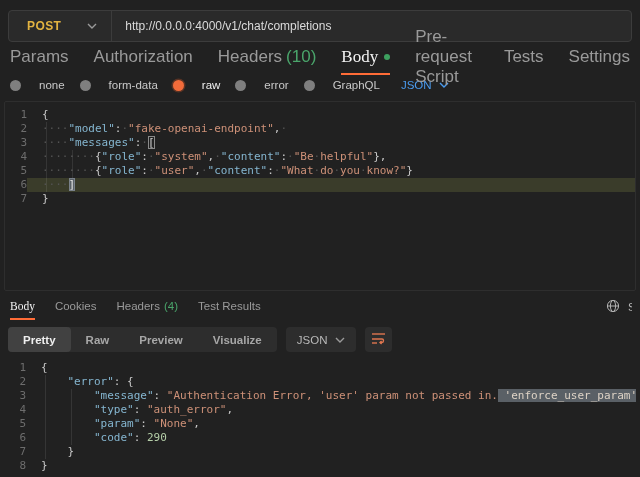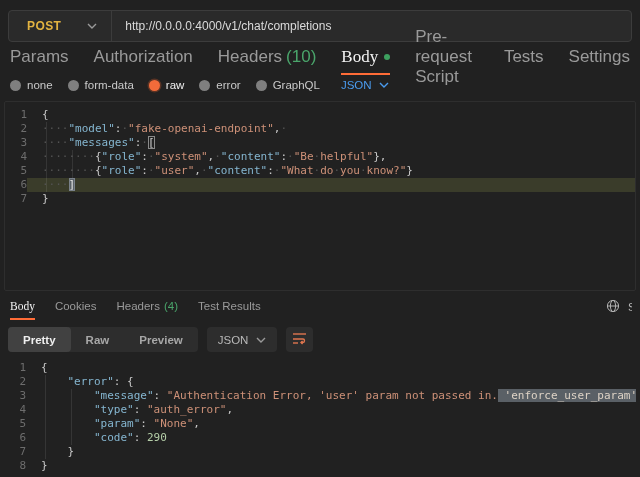--- a/index.html
+++ b/index.html
@@ -20,21 +20,21 @@
   
   .req-tabs { display:flex; align-items:center; gap:25px; padding:10px 10px 0 10px; height:28px; font-size:17px; }
   .rtab { color:#9a9a9a; padding-bottom:8px; cursor:pointer; position:relative; display:flex; gap:4px; align-items:center; }
   .rtab .cnt { color:#4aa56b; }
   .rtab.active { color:#f2f2f2;font-family:Liberation Serif, serif; }
   .rtab.active::after { content:""; position:absolute; left:0; right:0; bottom:0; height:2px; background:#ff6c37; }
   .green-dot { width:6px; height:6px; border-radius:50%; background:#3da05f; display:inline-block; margin-left:2px; }
 
   
   .radio-row { display:flex; align-items:center; gap:15px; padding:9px 10px 8px 10px; font-size:11.5px; }
-  .radio-item { display:flex; align-items:center; gap:6px; color:#c9c9c9; cursor:pointer; }
+  .radio-item { display:flex; align-items:center; gap:18px; color:#c9c9c9; cursor:pointer; }
   .radio-circle { width:11px; height:11px; border-radius:50%; background:#7f7f7f; display:inline-block; }
   .radio-item.selected .radio-circle { background:#f26b3a; box-shadow:0 0 0 1.5px #5a3324; }
   .radio-item.selected { color:#efefef; }
   .lang-dd { display:flex; align-items:center; gap:7px; color:#4a9bef; font-size:11.5px; margin-left:6px; cursor:pointer; }
 
   
   .editor { position:relative; font-family:"DejaVu Sans Mono", monospace; font-size:11px; line-height:14px; }
   .request-editor { margin:2px 4px 0 4px; height:190px; border:1px solid #2e2e2e; border-radius:2px; padding-top:6px; overflow:hidden; }
   .response-editor { margin:4px 4px 0 4px; height:124px; padding-top:5px; overflow:hidden; }
   .code-line { display:flex; height:14px; white-space:pre; }
@@ -185,20 +185,23 @@
   <div class="seg-group">
     <div class="seg active">
         <span>Pretty</span>
       </div>
     <div class="seg">
         <span>Raw</span>
       </div>
     <div class="seg">
         <span>Preview</span>
       </div>
+    <div class="seg">
+        <span>Visualize</span>
+      </div>
   </div>
   <div class="tool-box">
     <span>JSON</span>
     <span class="chev">
       <svg width="10" height="6" viewBox="0 0 10 6">
           <path d="M1 1 L5 5 L9 1" fill="none" stroke="#9a9a9a" stroke-width="1.4"></path>
         </svg>
     </span>
   </div>
   <div class="tool-box wrap-btn">

